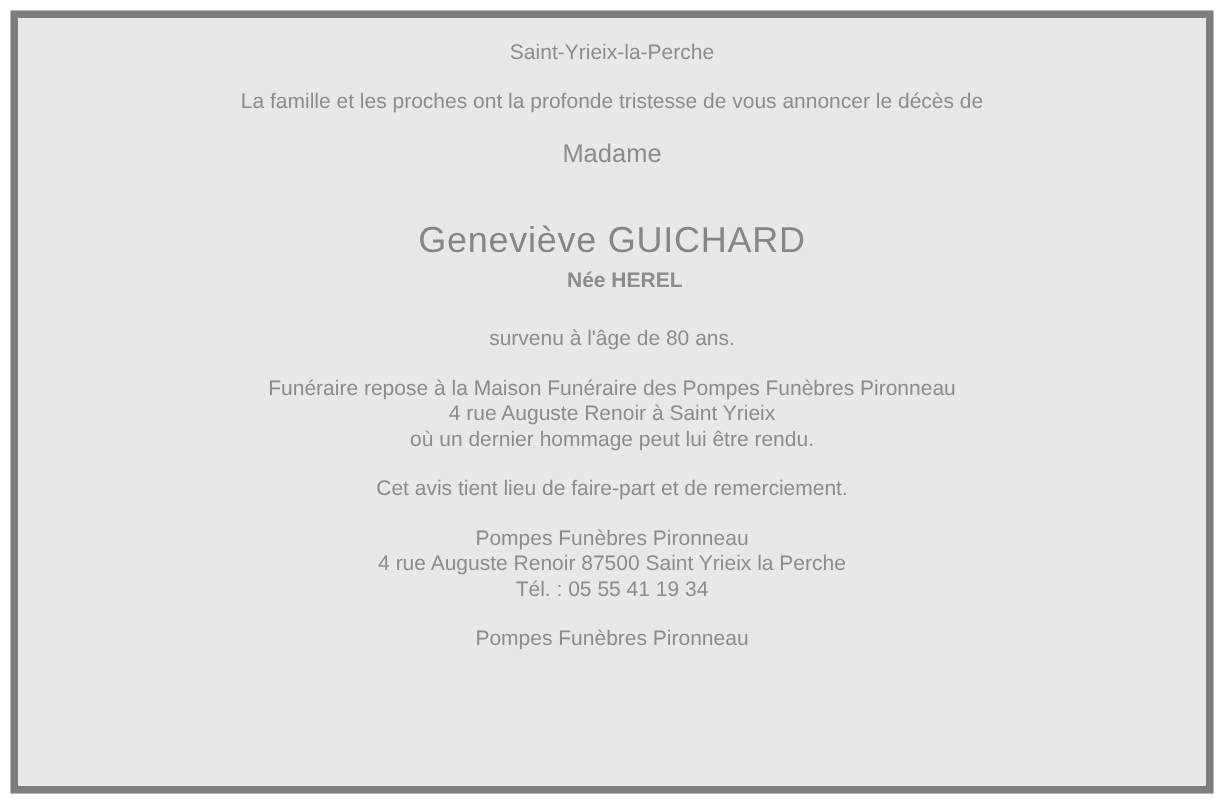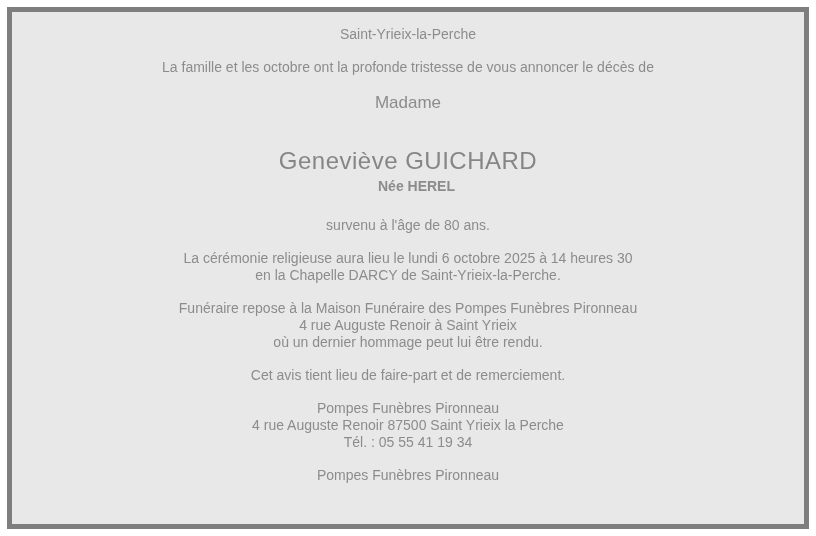--- a/index.html
+++ b/index.html
@@ -50,35 +50,31 @@
     padding-left: 17px;
   }
 </style>
 </head>
 <body>
 
 <div class="notice-page">
 
   <p>Saint-Yrieix-la-Perche</p>
 
-  <p>La famille et les octobre ont la profonde tristesse de vous annoncer le décès de</p>
+  <p>La famille et les proches ont la profonde tristesse de vous annoncer le décès de</p>
 
   <p class="honorific">Madame</p>
 
   <div class="name-block">
     <h1 class="deceased-name">Geneviève GUICHARD</h1>
     <div class="maiden-name">Née HEREL</div>
   </div>
 
   <p>survenu à l'âge de 80 ans.</p>
 
-  <p>
-    <span>La cérémonie religieuse aura lieu le lundi 6 octobre 2025 à 14 heures 30</span><br>
-    <span>en la Chapelle DARCY de Saint-Yrieix-la-Perche.</span>
-  </p>
 
   <p>
     <span>Funéraire repose à la Maison Funéraire des Pompes Funèbres Pironneau</span><br>
     <span>4 rue Auguste Renoir à Saint Yrieix</span><br>
     <span>où un dernier hommage peut lui être rendu.</span>
   </p>
 
 
   <p>Cet avis tient lieu de faire-part et de remerciement.</p>
 

